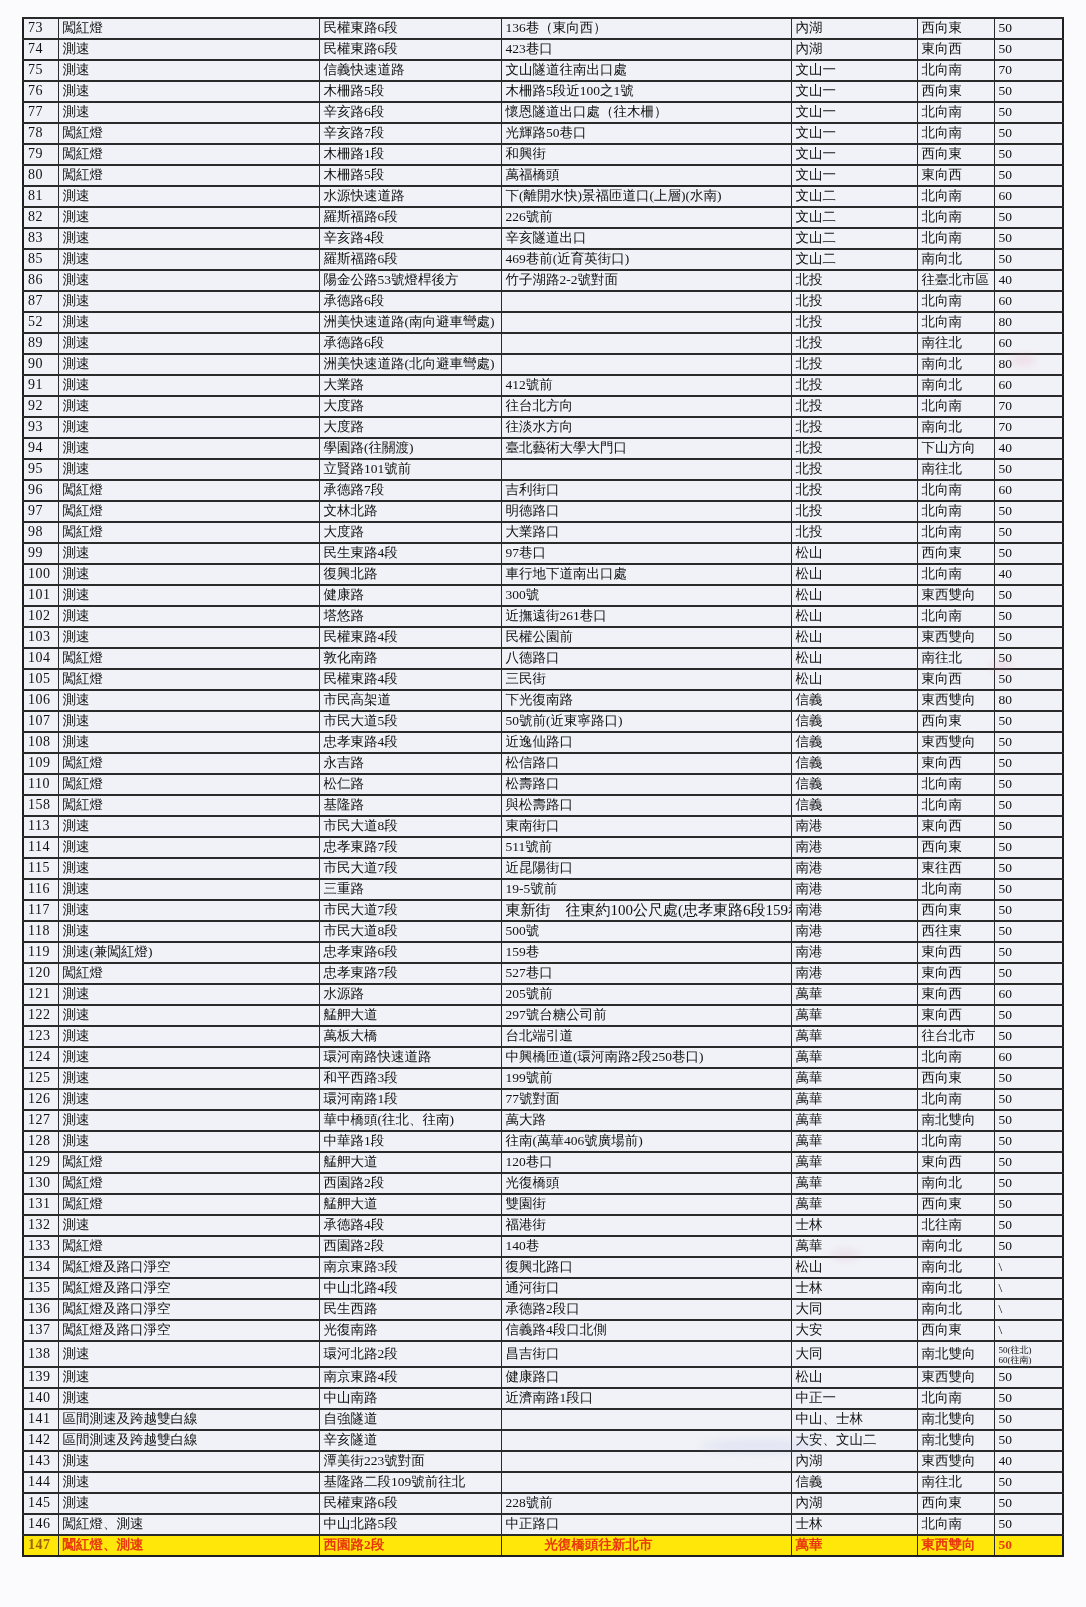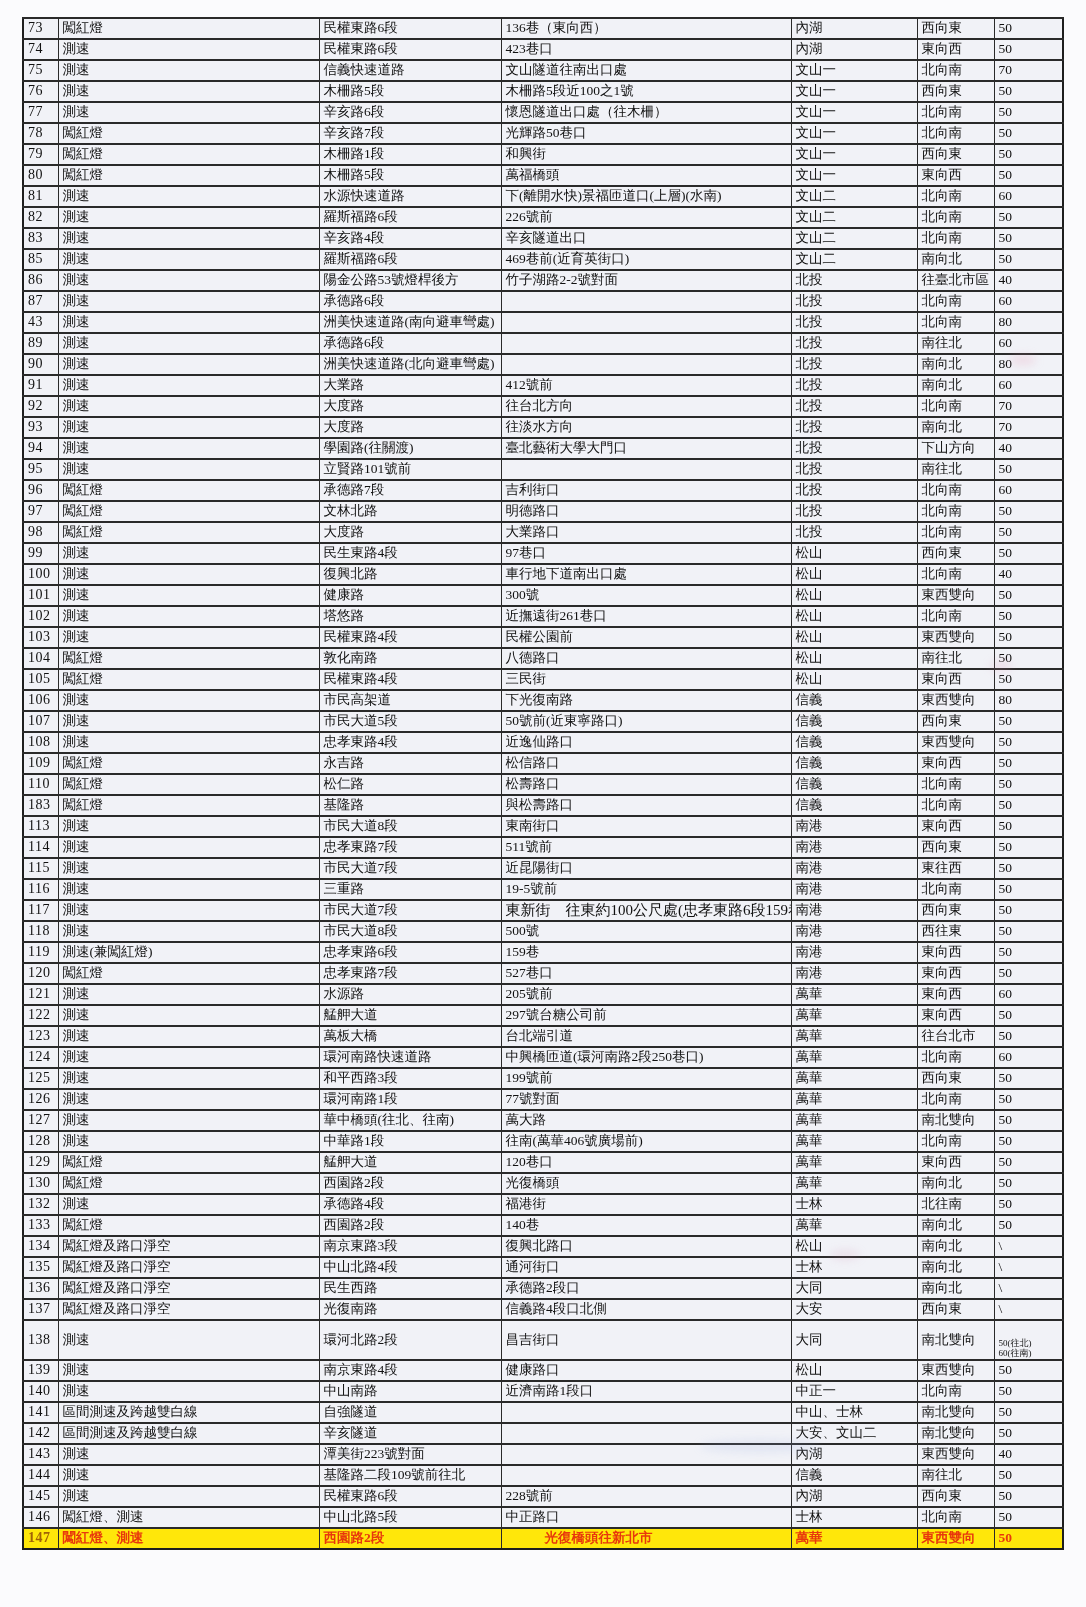--- a/index.html
+++ b/index.html
@@ -22,21 +22,21 @@
     font-size:13.5px;
     line-height:1.05;
     color:#111;
     background:#f1f2f7;
     overflow:hidden;
     white-space:nowrap;
     vertical-align:middle;
   }
   table.cam td.c-num{font-size:14px;letter-spacing:0.5px;}
   table.cam td.sm{font-size:15px;}
-  table.cam td.sm2{font-size:9px;white-space:pre-line;line-height:1.15;padding-top:17px;}
+  table.cam td.sm2{font-size:9px;white-space:pre-line;line-height:1.15;padding-top:3px;}
   tr.hl td{font-weight:bold;}
   
   .artifact{position:absolute;border-radius:50%;filter:blur(4px);pointer-events:none;}
   .a1{left:1010px;top:355px;width:26px;height:10px;background:rgba(230,150,180,0.25);}
   .a2{left:990px;top:660px;width:22px;height:12px;background:rgba(220,140,170,0.18);}
   .a3{left:830px;top:1250px;width:30px;height:10px;background:rgba(200,120,160,0.15);}
   .a4{left:700px;top:1440px;width:120px;height:12px;background:rgba(150,170,230,0.18);}
 </style>
 </head>
 <body>
@@ -173,21 +173,21 @@
         <tr>
           <td class="c-num">87</td>
           <td class="c-type">測速</td>
           <td class="c-road">承德路6段</td>
           <td class="c-location"></td>
           <td class="c-district">北投</td>
           <td class="c-direction">北向南</td>
           <td class="c-speed">60</td>
         </tr>
         <tr>
-          <td class="c-num">43</td>
+          <td class="c-num">52</td>
           <td class="c-type">測速</td>
           <td class="c-road">洲美快速道路(南向避車彎處)</td>
           <td class="c-location"></td>
           <td class="c-district">北投</td>
           <td class="c-direction">北向南</td>
           <td class="c-speed">80</td>
         </tr>
         <tr>
           <td class="c-num">89</td>
           <td class="c-type">測速</td>
@@ -380,21 +380,21 @@
         <tr>
           <td class="c-num">110</td>
           <td class="c-type">闖紅燈</td>
           <td class="c-road">松仁路</td>
           <td class="c-location">松壽路口</td>
           <td class="c-district">信義</td>
           <td class="c-direction">北向南</td>
           <td class="c-speed">50</td>
         </tr>
         <tr>
-          <td class="c-num">183</td>
+          <td class="c-num">158</td>
           <td class="c-type">闖紅燈</td>
           <td class="c-road">基隆路</td>
           <td class="c-location">與松壽路口</td>
           <td class="c-district">信義</td>
           <td class="c-direction">北向南</td>
           <td class="c-speed">50</td>
         </tr>
         <tr>
           <td class="c-num">113</td>
           <td class="c-type">測速</td>
@@ -548,20 +548,29 @@
           <td class="c-direction">東向西</td>
           <td class="c-speed">50</td>
         </tr>
         <tr>
           <td class="c-num">130</td>
           <td class="c-type">闖紅燈</td>
           <td class="c-road">西園路2段</td>
           <td class="c-location">光復橋頭</td>
           <td class="c-district">萬華</td>
           <td class="c-direction">南向北</td>
+          <td class="c-speed">50</td>
+        </tr>
+        <tr>
+          <td class="c-num">131</td>
+          <td class="c-type">闖紅燈</td>
+          <td class="c-road">艋舺大道</td>
+          <td class="c-location">雙園街</td>
+          <td class="c-district">萬華</td>
+          <td class="c-direction">西向東</td>
           <td class="c-speed">50</td>
         </tr>
         <tr>
           <td class="c-num">132</td>
           <td class="c-type">測速</td>
           <td class="c-road">承德路4段</td>
           <td class="c-location">福港街</td>
           <td class="c-district">士林</td>
           <td class="c-direction">北往南</td>
           <td class="c-speed">50</td>

